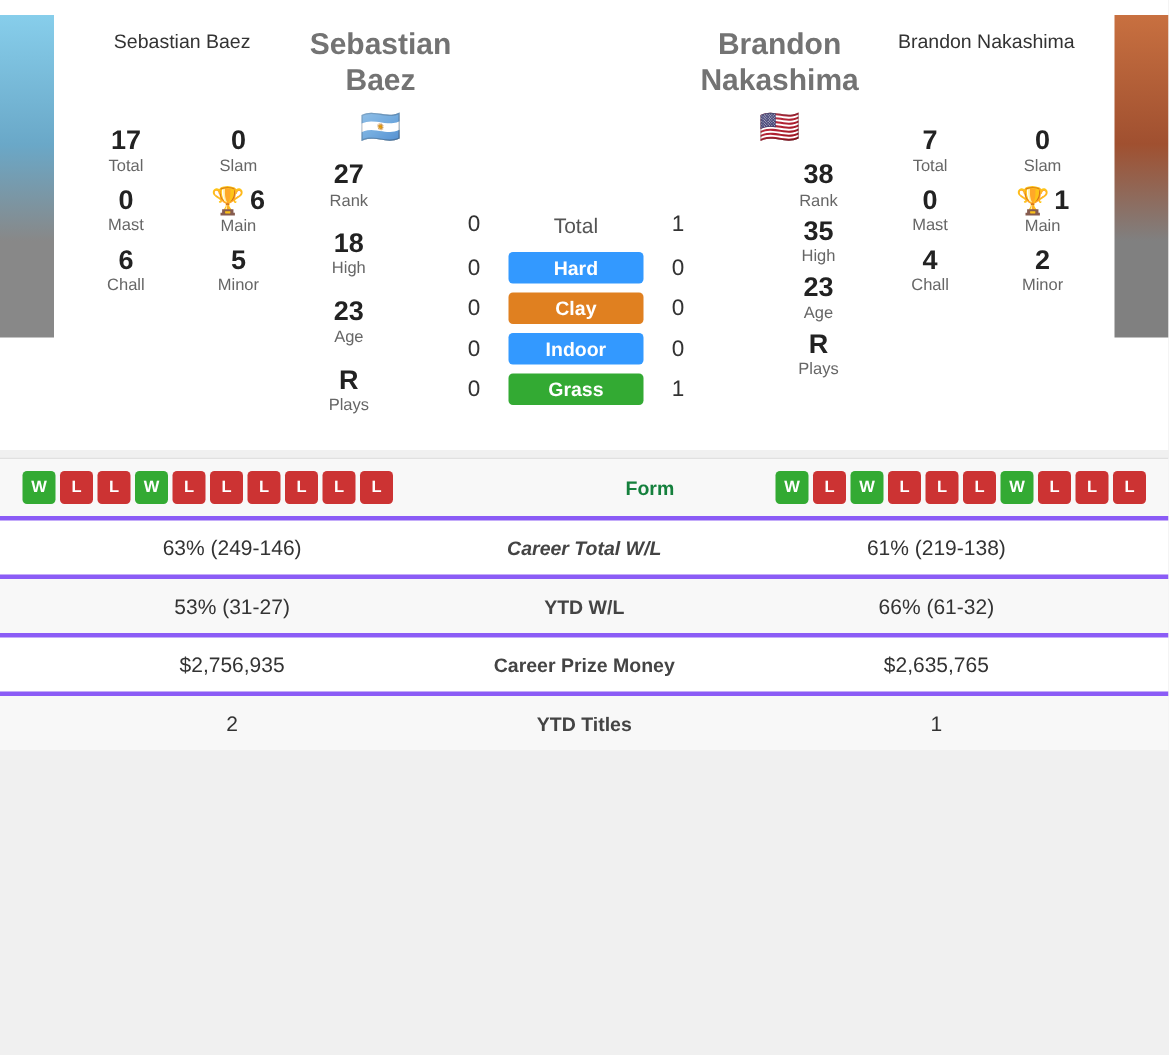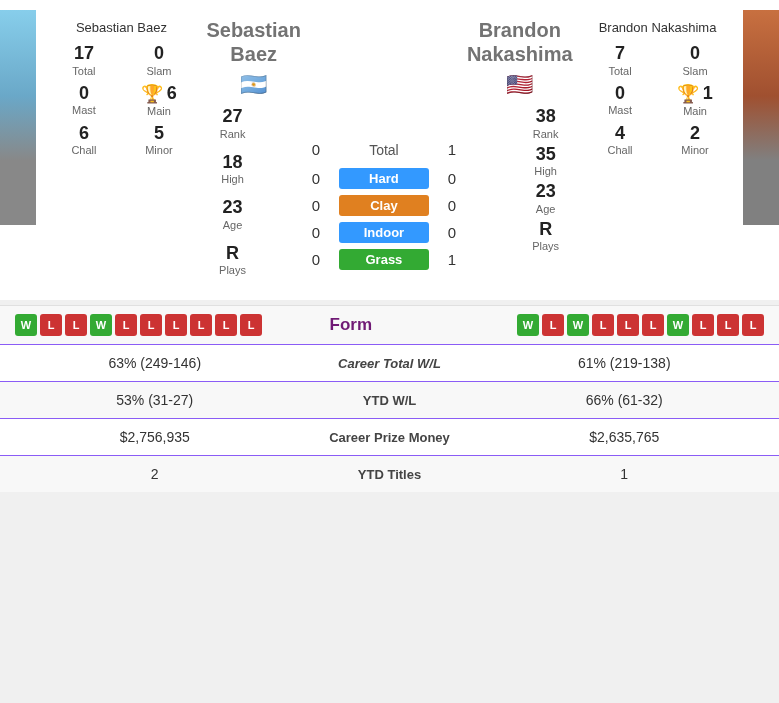--- a/index.html
+++ b/index.html
@@ -36,20 +36,21 @@
       color: #333;
       margin-bottom: 8px;
     }
 
     .player-stats-grid {
       display: grid;
       grid-template-columns: 1fr 1fr;
       gap: 6px 10px;
       width: 100%;
       padding: 0 10px;
+      margin-top: 40px;
     }
     .stat-cell {
       text-align: center;
     }
     .stat-value {
       font-size: 18px;
       font-weight: bold;
       color: #222;
       line-height: 1.2;
     }
@@ -154,34 +155,34 @@
       justify-content: center;
       font-size: 11px;
       font-weight: bold;
       color: #fff;
     }
     .form-w { background: #33aa33; }
     .form-l { background: #cc3333; }
 
     .form-label {
       width: 120px;
-      text-align: left;
-      font-size: 17px;
-      color: #701a75;
+      text-align: right;
+      font-size: 13px;
+      color: #15803d;
       font-weight: bold;
     }
 
     .stats-table {
       width: 100%;
     }
     .stats-row {
       display: flex;
       align-items: center;
       padding: 10px 20px;
-      border-top: 1px solid #8b5cf6;
+      border-top: 3px solid #8b5cf6;
     }
     .stats-row-alt {
       background: #f8f8f8;
     }
     .stats-left-val {
       flex: 1;
       text-align: center;
       font-size: 14px;
       color: #333;
     }

